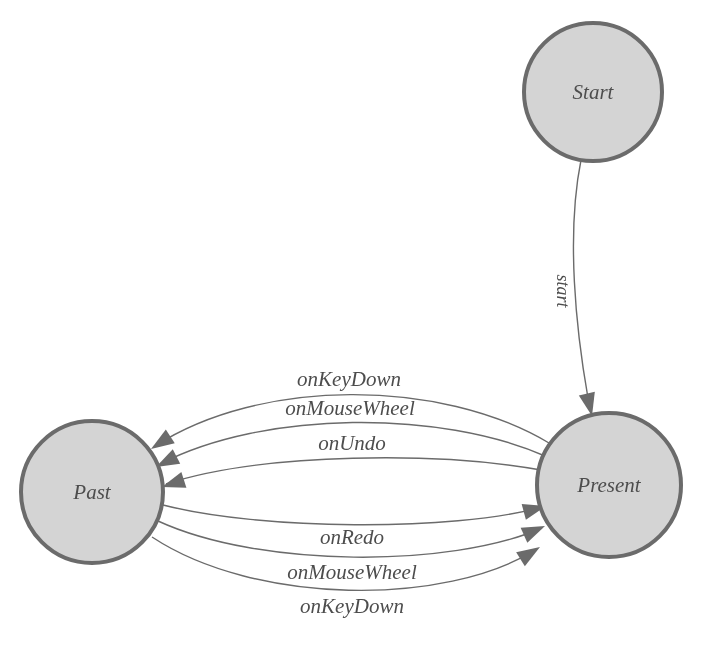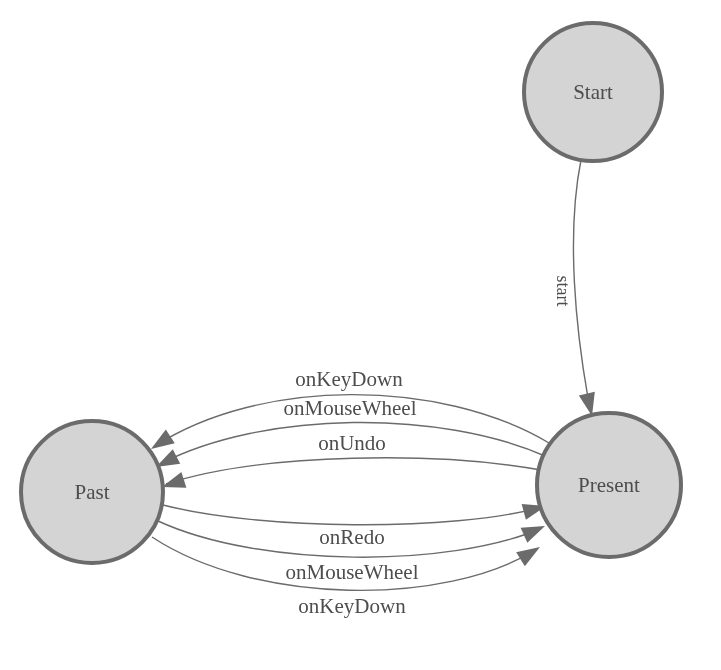--- a/index.html
+++ b/index.html
@@ -8,20 +8,21 @@
     --node-stroke:#6b6b6b;
     --edge-color:#6b6b6b;
     --text-color:#4d4d4d;
   }
   html,body{margin:0;padding:0;background:var(--bg);}
   .canvas{
     position:relative;
     width:721px;height:670px;
     background:var(--bg);
     font-family:"Liberation Serif","DejaVu Serif",serif;
+    font-style:italic;
   }
   svg{display:block;}
   .edge{
     fill:none;
     stroke:var(--edge-color);
     stroke-width:1.4;
   }
   .arrowhead{
     fill:var(--edge-color);
     stroke:none;

